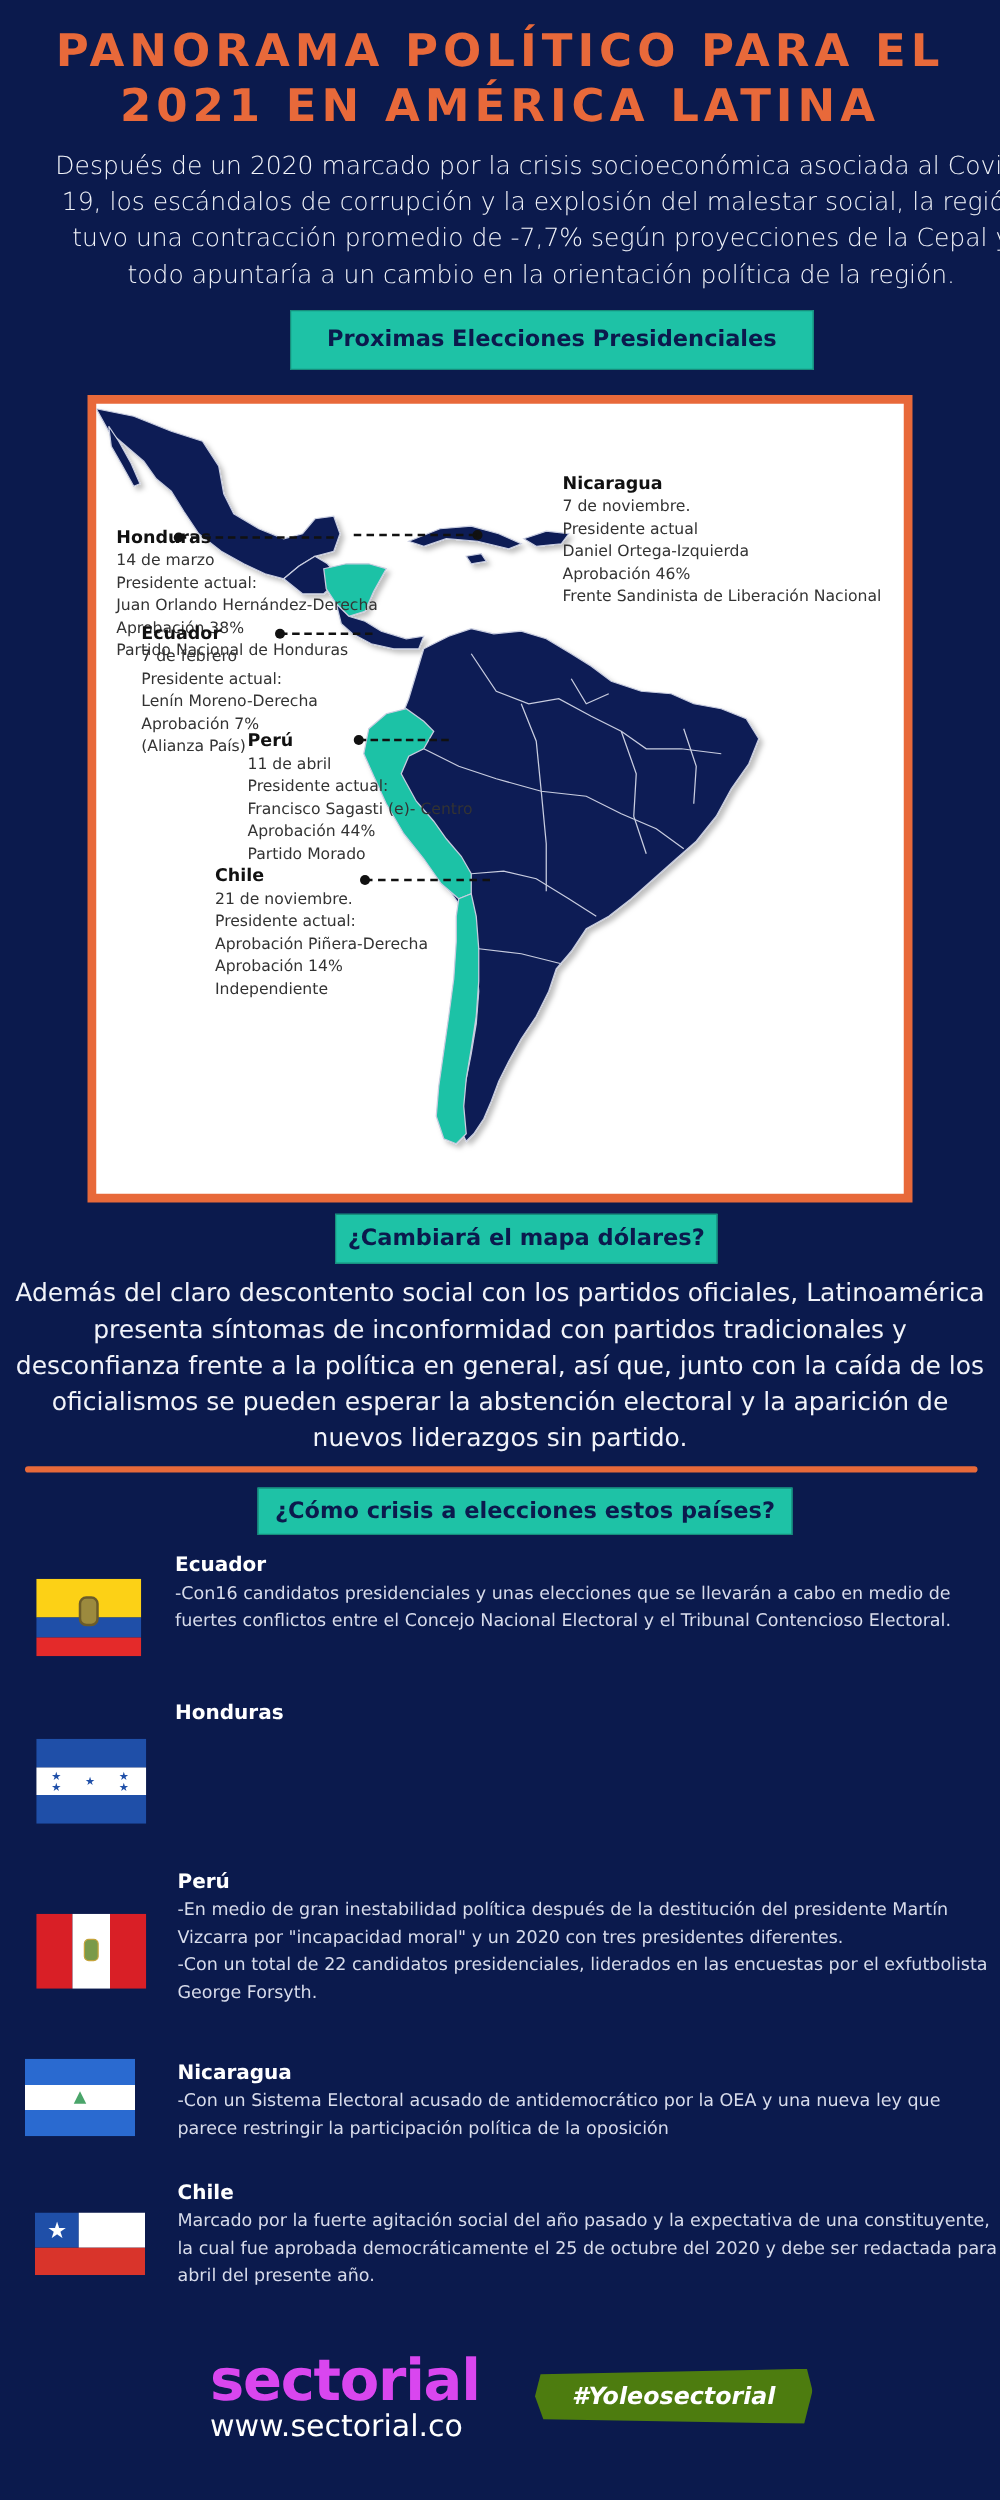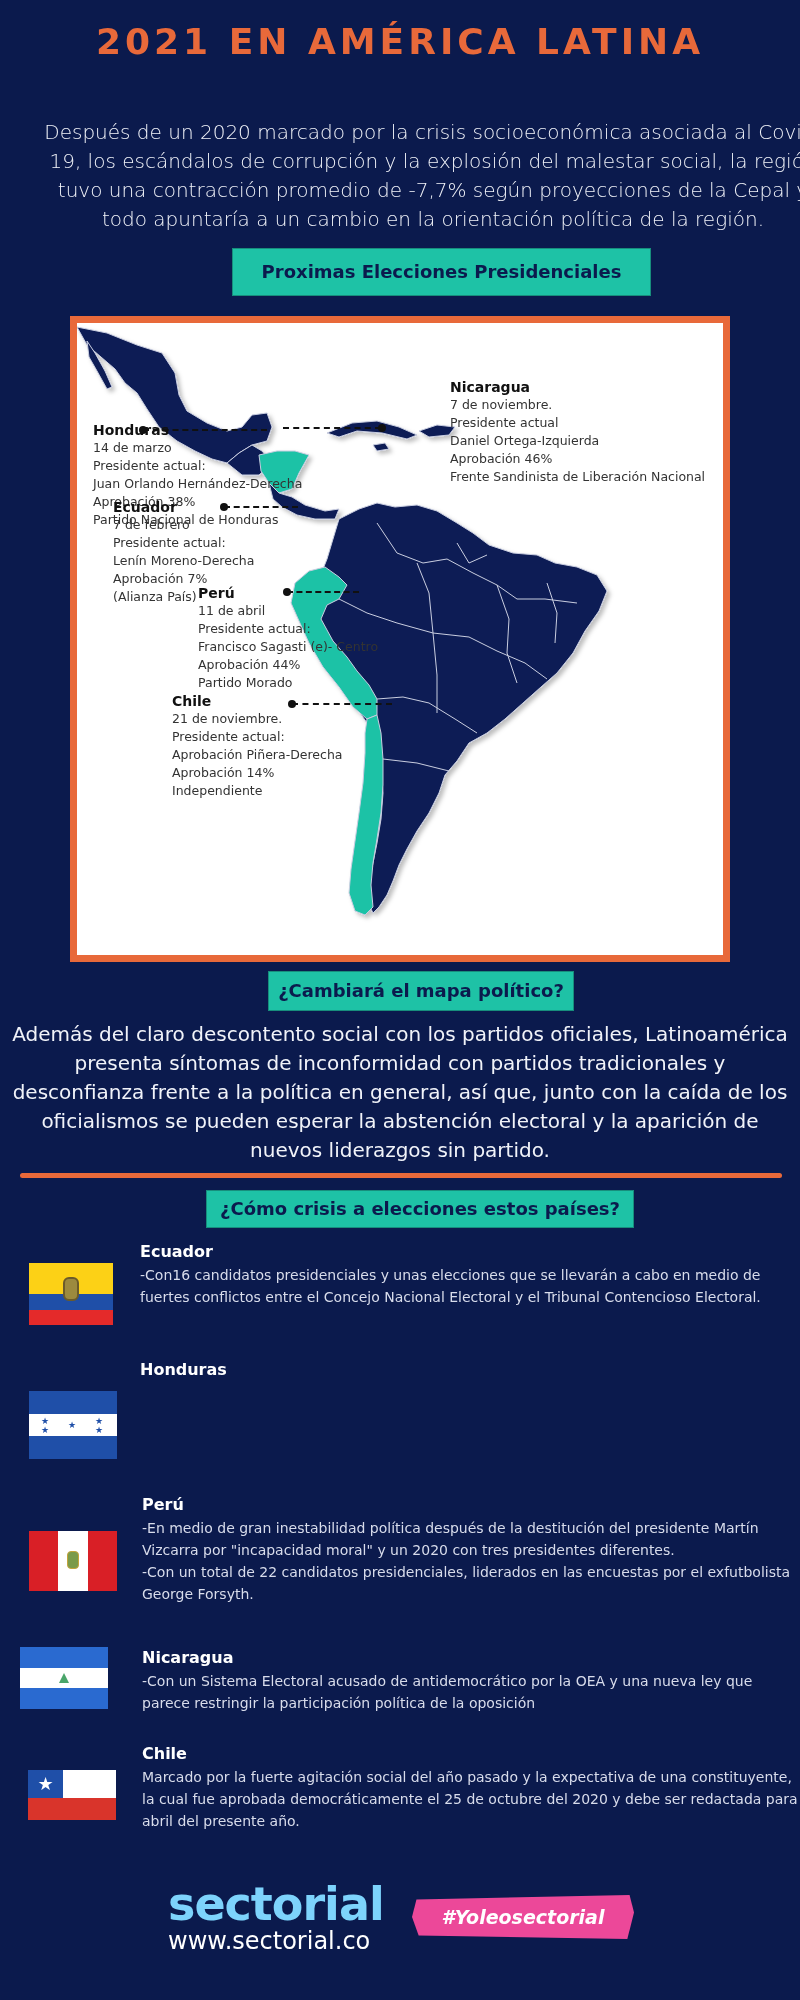--- a/index.html
+++ b/index.html
@@ -44,33 +44,34 @@
     font-family: "DejaVu Sans", sans-serif;
   }
   .divider { position: absolute; top: 1173px; left: 20px; width: 762px; height: 5px; background: #e8693a; border-radius: 3px; }
 
   .country { position: absolute; left: 0; width: 800px; }
   .flag { position: absolute; width: 84px; height: 62px; overflow: hidden; }
   .country .name { position: absolute; font-weight: bold; font-size: 16px; color: #fff; font-family: "DejaVu Sans", sans-serif; }
   .country .desc { position: absolute; font-size: 14px; line-height: 22px; color: #d8dceb; font-family: "DejaVu Sans", sans-serif; width: 660px; }
 
   .footer-logo { position: absolute; top: 1880px; left: 168px; width: 236px; }
-  .logo-word { font-family: "DejaVu Sans", sans-serif; font-weight: bold; font-size: 46px; color: #7dd3fc; letter-spacing: -1px; line-height: 48px; }
+  .logo-word { font-family: "DejaVu Sans", sans-serif; font-weight: bold; font-size: 46px; color: #d946ef; letter-spacing: -1px; line-height: 48px; }
   .logo-url { font-family: "DejaVu Sans", sans-serif; font-size: 24px; color: #fff; line-height: 26px; }
   .hashtag {
-    position: absolute; top: 1895px; left: 412px; width: 222px; height: 44px;
-    background: #ec4899; color: #fff; font-style: italic; font-weight: bold;
+    position: absolute; top: 1895px; left: 428px; width: 222px; height: 44px;
+    background: #4d7c0f; color: #fff; font-style: italic; font-weight: bold;
     font-family: "DejaVu Sans", sans-serif; font-size: 19px; line-height: 44px; text-align: center;
     clip-path: polygon(2% 10%, 98% 0, 100% 40%, 97% 100%, 3% 92%, 0 50%);
   }
 </style>
 </head>
 <body>
 
 <div class="title">
+  <div>PANORAMA POLÍTICO PARA EL</div>
   <div>2021 EN AMÉRICA LATINA</div>
 </div>
 
 <p class="intro">Después de un 2020 marcado por la crisis socioeconómica asociada al Covid-19, los escándalos de corrupción  y la explosión del malestar social, la región tuvo una contracción promedio de -7,7% según proyecciones de la Cepal y todo apuntaría a un cambio en la orientación política de la región.</p>
 
 <div class="teal-box box1">Proximas Elecciones Presidenciales</div>
 
 <div class="map-frame">
   <div class="map-inner">
     <svg width="646" height="632" viewBox="0 0 646 632">
@@ -161,21 +162,21 @@
       <div class="cname">Chile</div>
       <div>21 de noviembre.</div>
       <div>Presidente actual:</div>
       <div>Aprobación Piñera-Derecha</div>
       <div>Aprobación 14%</div>
       <div>Independiente</div>
     </div>
   </div>
 </div>
 
-<div class="teal-box box2">¿Cambiará el mapa político?</div>
+<div class="teal-box box2">¿Cambiará el mapa dólares?</div>
 <p class="para2">Además del claro descontento social con  los partidos oficiales, Latinoamérica presenta síntomas de inconformidad con partidos tradicionales y desconfianza frente a la política en general, así que,  junto con la caída de los oficialismos se pueden esperar la abstención electoral y la aparición de nuevos liderazgos sin partido.</p>
 <div class="divider"></div>
 <div class="teal-box box3">¿Cómo crisis a elecciones estos países?</div>
 
 <div class="country" style="top:1240px;">
   <div class="flag" style="left:29px; top:23px;">
     <div style="height:50%; background:#fcd116;"></div>
     <div style="height:25%; background:#1f4fa8;"></div>
     <div style="height:25%; background:#e42a2a;"></div>
     <div style="position:absolute; left:34px; top:14px; width:16px; height:24px; border-radius:6px; background:#9c8a3e; border:2px solid #6b5b2a;"></div>

